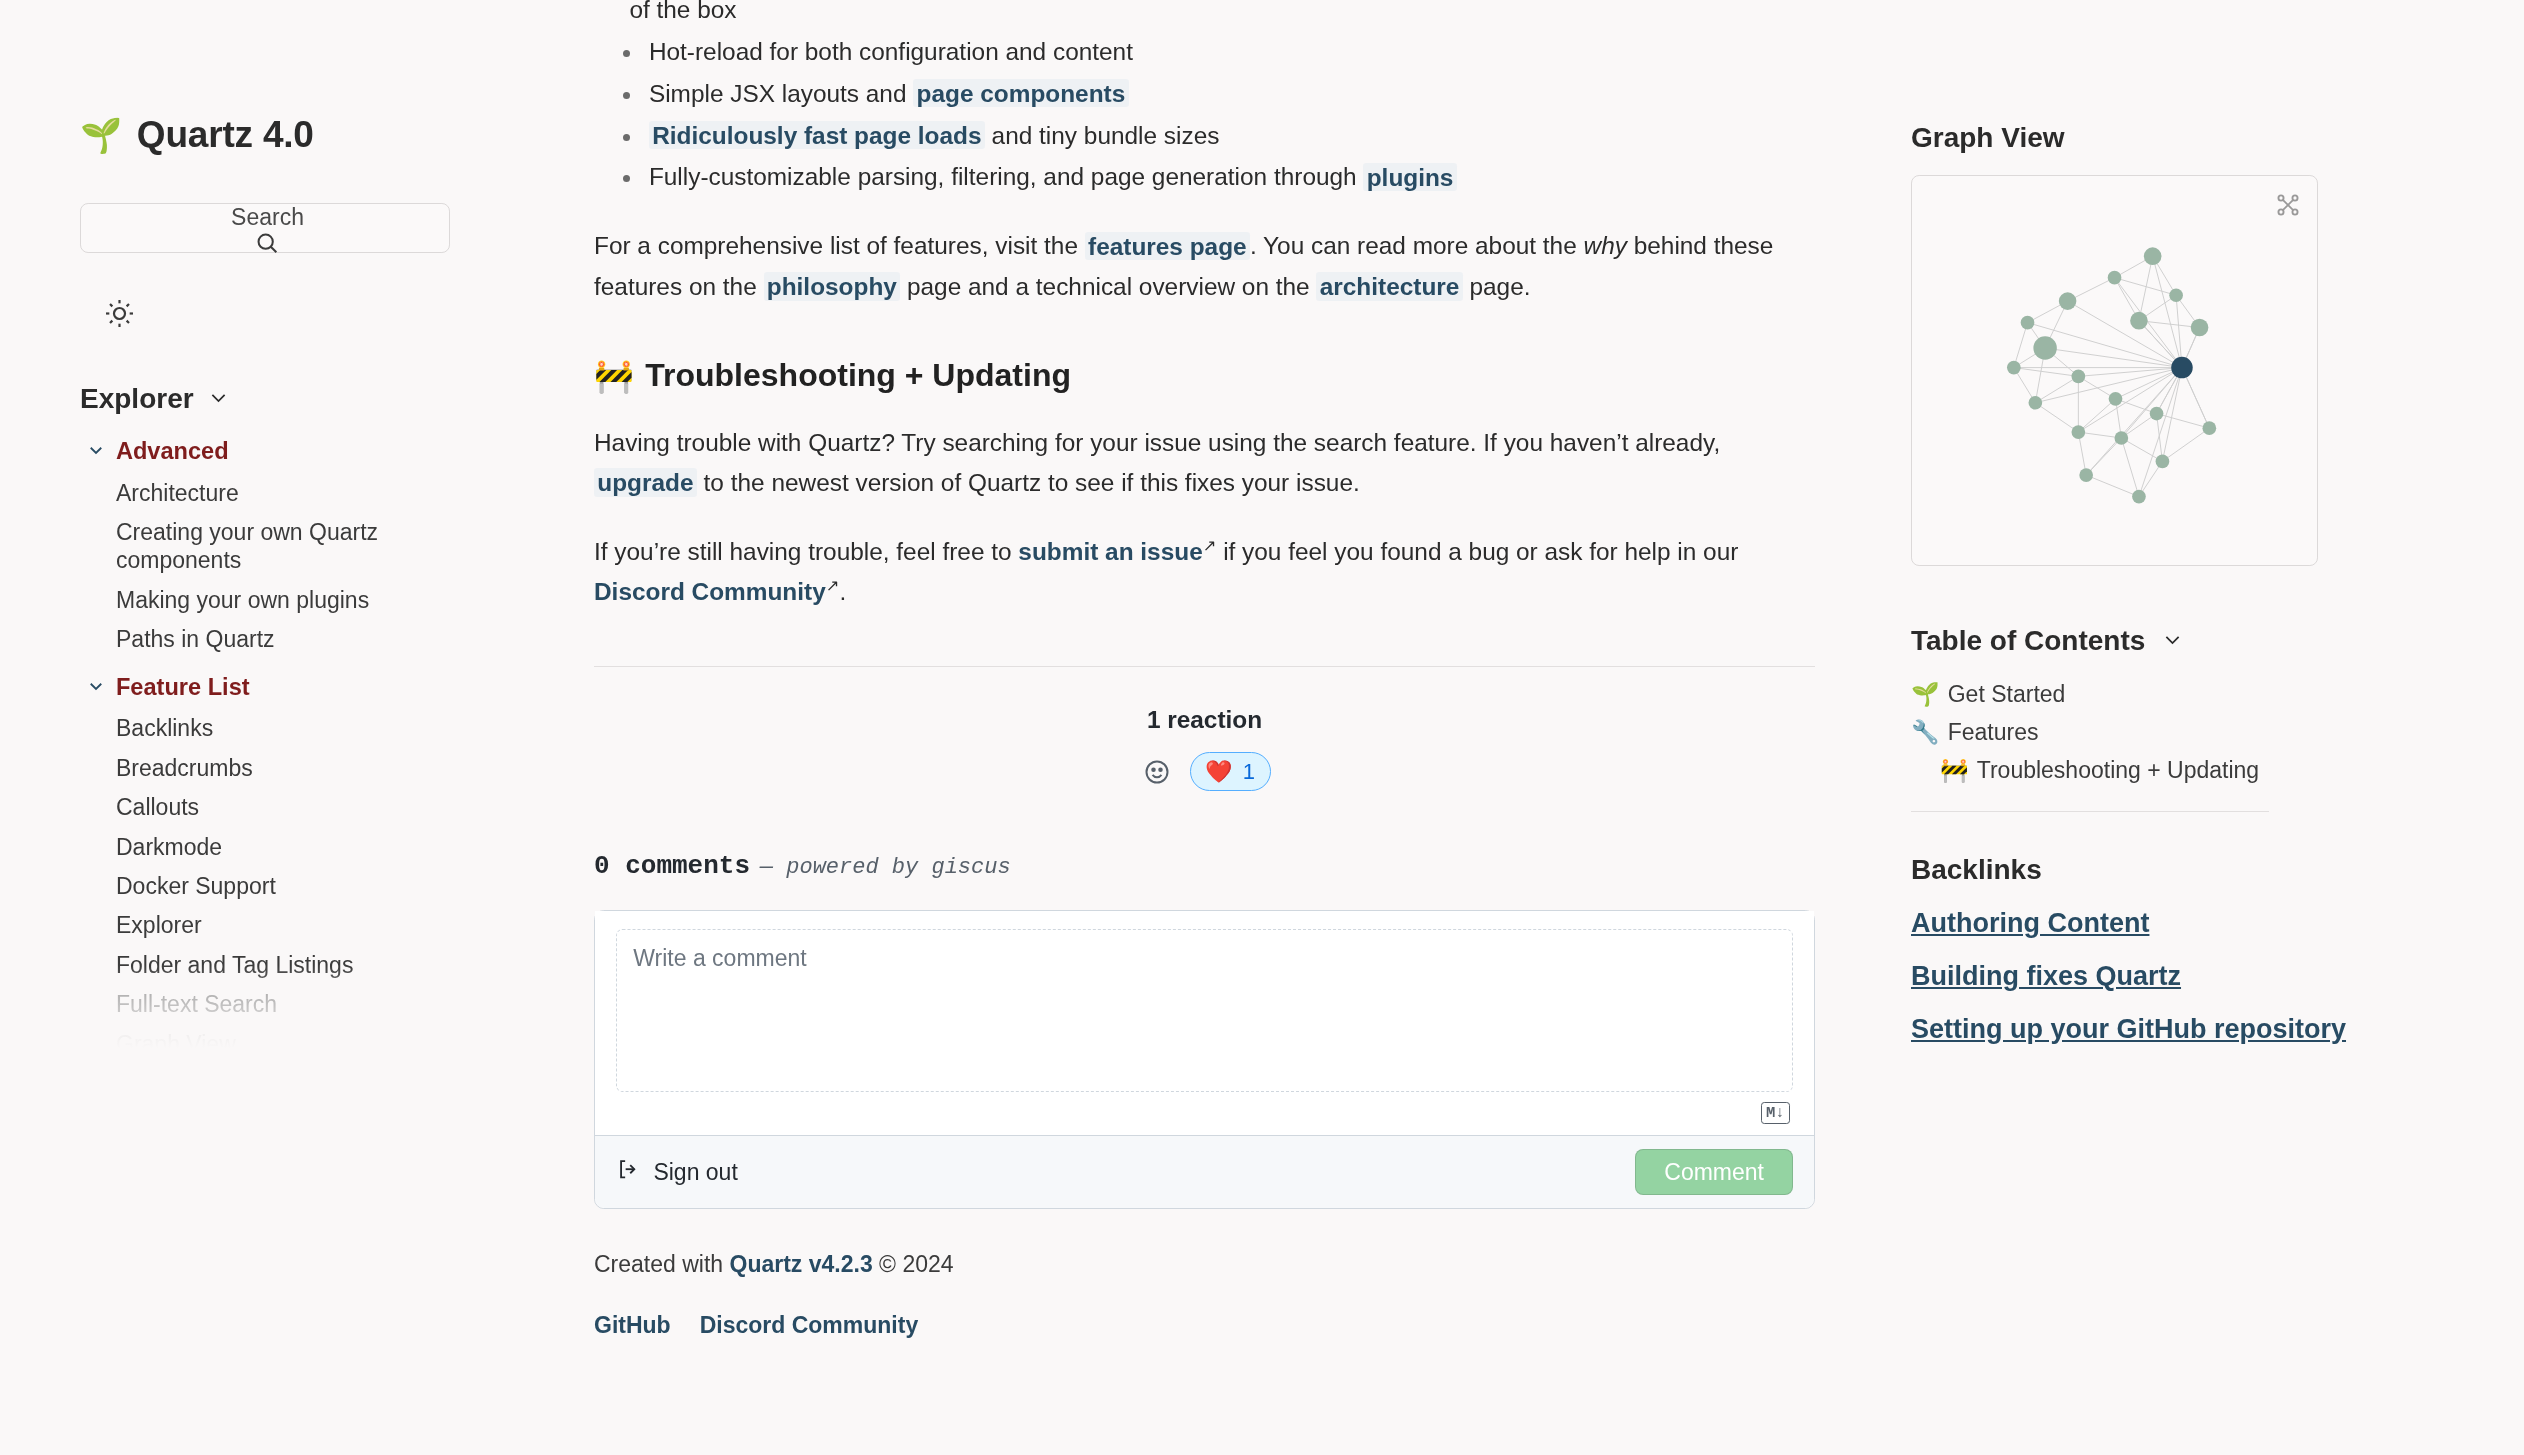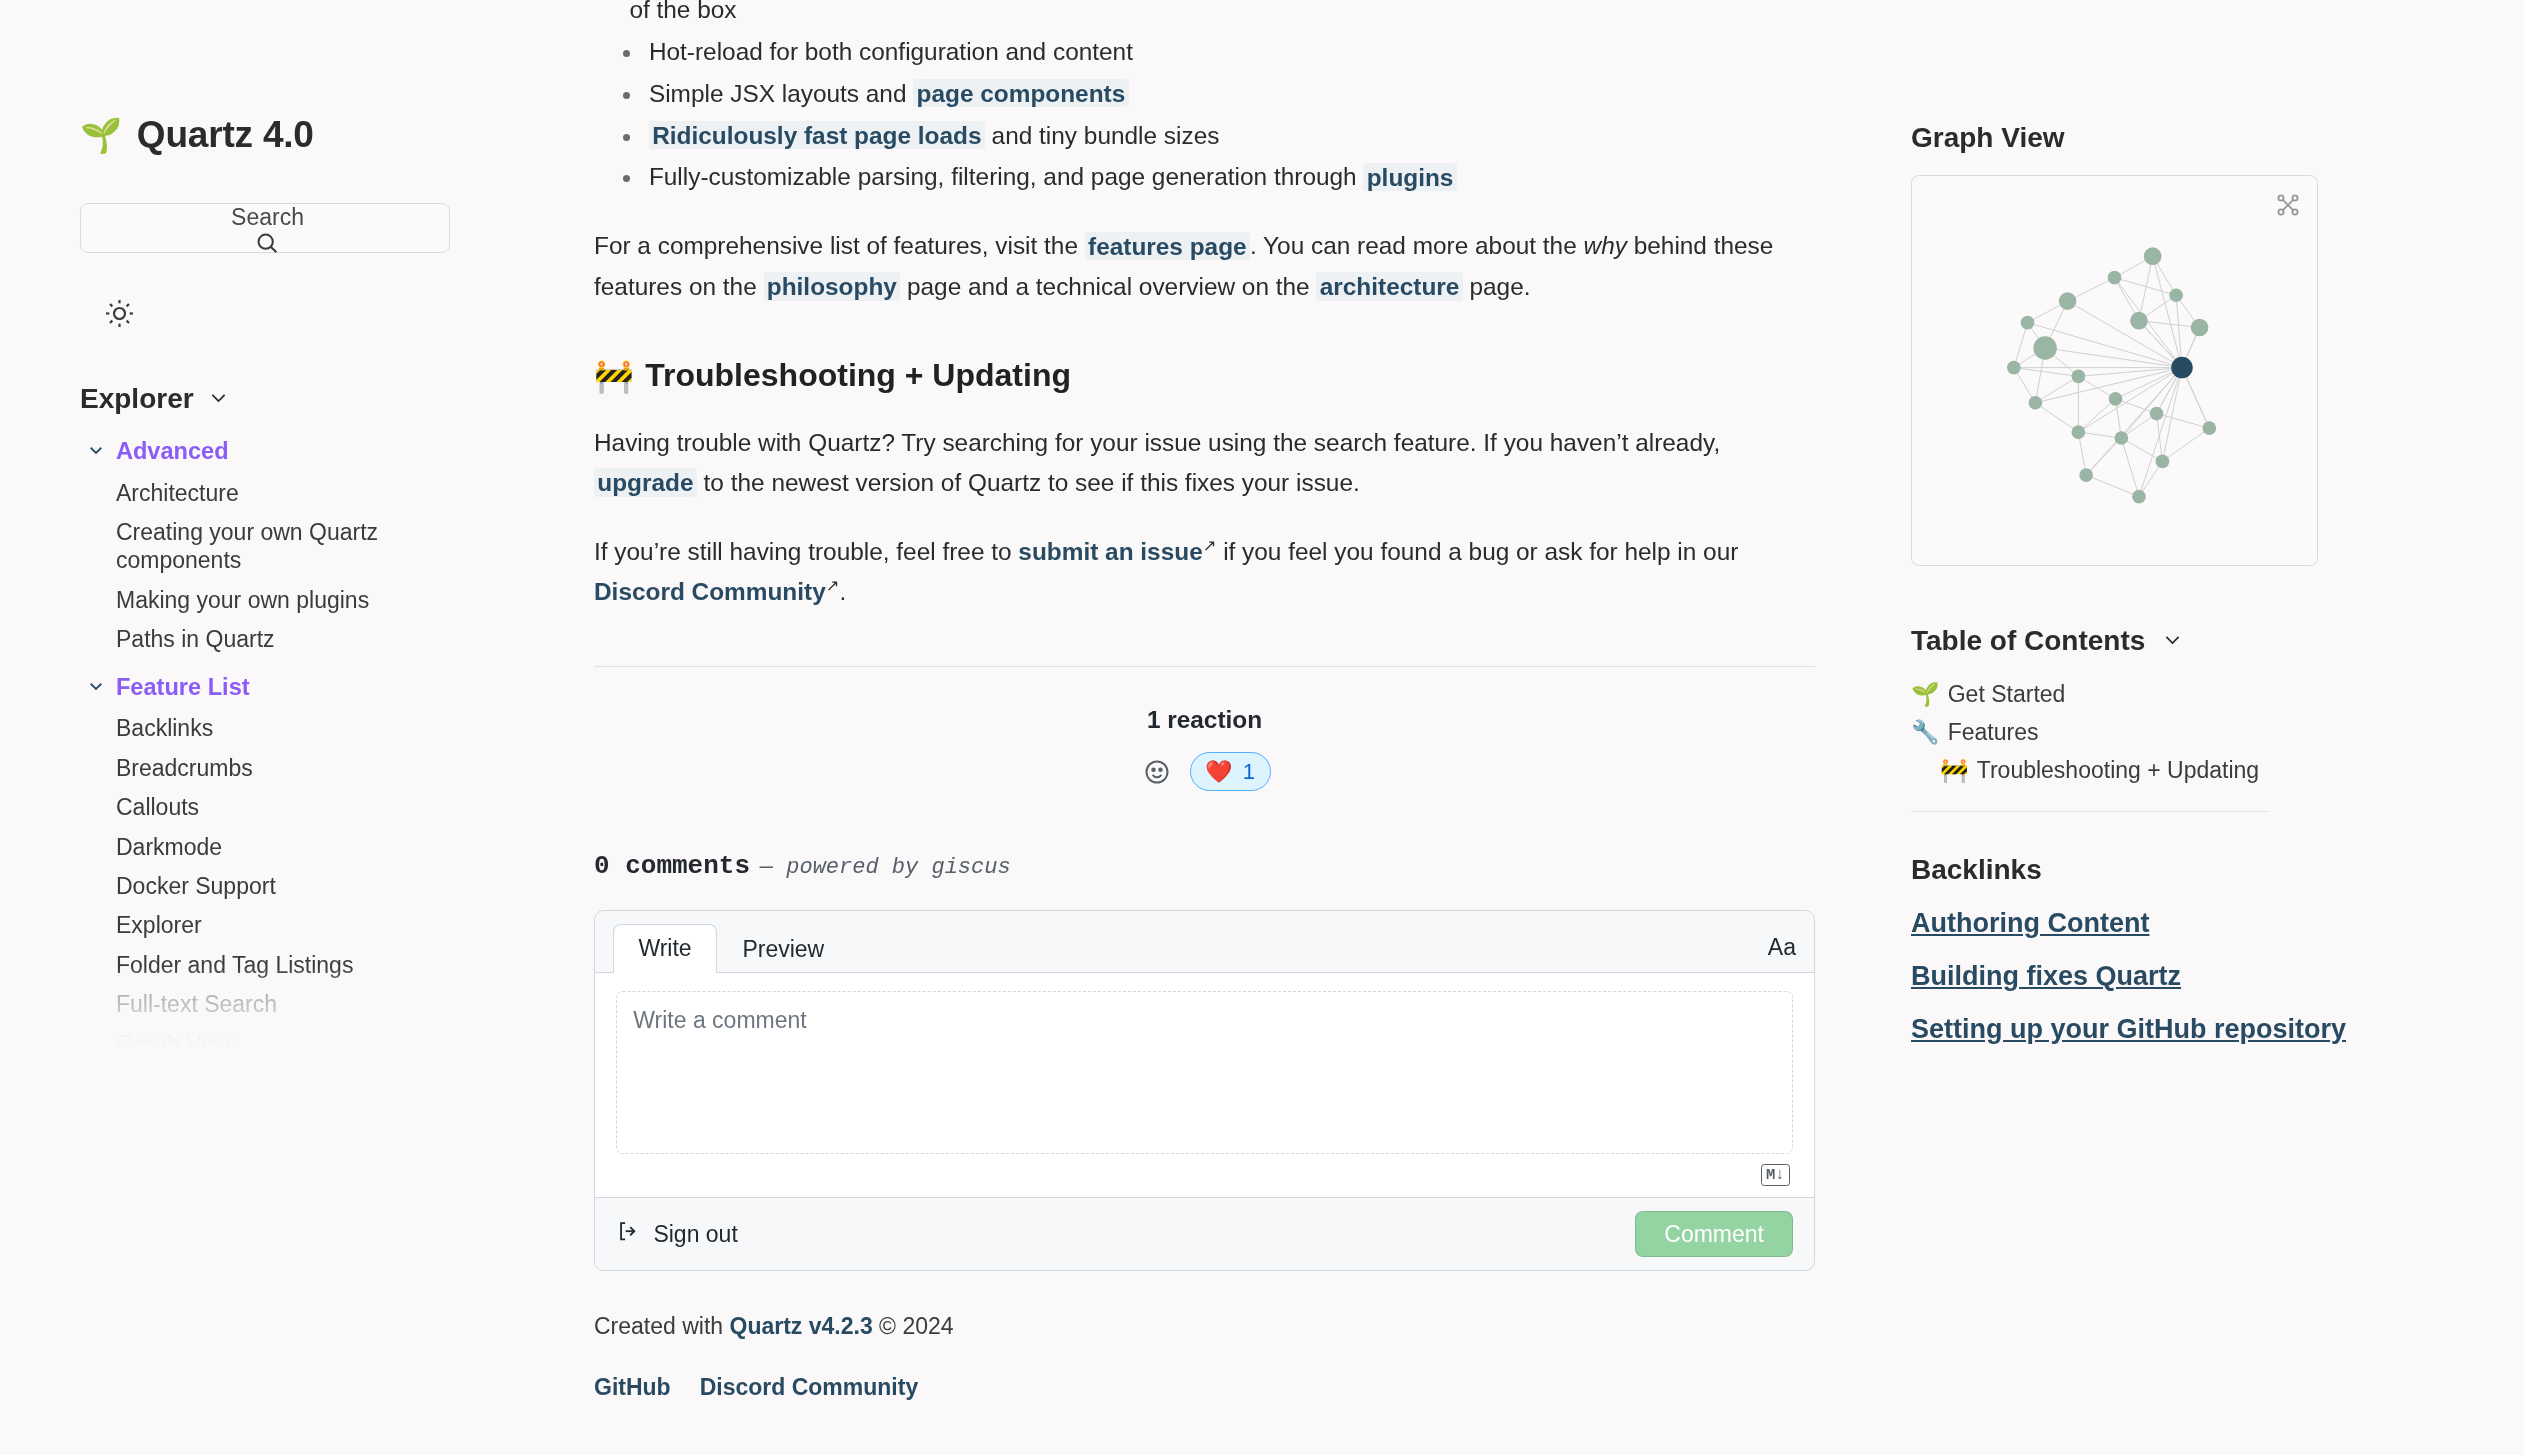--- a/index.html
+++ b/index.html
@@ -76,21 +76,21 @@
   }
   .chev { display: inline-block; }
   .explorer-list {
     margin-top: 23px;
     position: relative;
   }
   .folder {
     display: flex;
     align-items: center;
     gap: 11.4px;
-    color: #8b5cf6;
+    color: #7f1d1d;
     font-weight: bold;
     font-size: 23.6px;
     margin: 14.7px 0 8.1px 6.5px;
     cursor: pointer;
   }
   .folder .chev-small { color: #284b63; }
   .file-item {
     font-size: 23px;
     color: #3b3b3b;
     margin: 0 0 0 36px;
@@ -522,25 +522,20 @@
             <span>1</span>
           </div>
         </div>
       </div>
 
       <div class="comments-head">
         <b>0 comments</b><span class="giscus">— powered by giscus</span>
       </div>
 
       <div class="comment-box">
-        <div class="cb-tabs">
-          <div class="cb-tab active">Write</div>
-          <div class="cb-tab">Preview</div>
-          <div class="cb-aa">Aa</div>
-        </div>
         <div class="cb-body">
           <div class="cb-textarea">Write a comment</div>
           <div class="cb-meta">
             <span class="md-icon">M↓</span>
           </div>
         </div>
         <div class="cb-footer">
           <div class="signout">
             <span>
               <svg width="24.4" height="24.4" viewBox="0 0 24 24" fill="none" stroke="#24292f" stroke-width="1.8">

